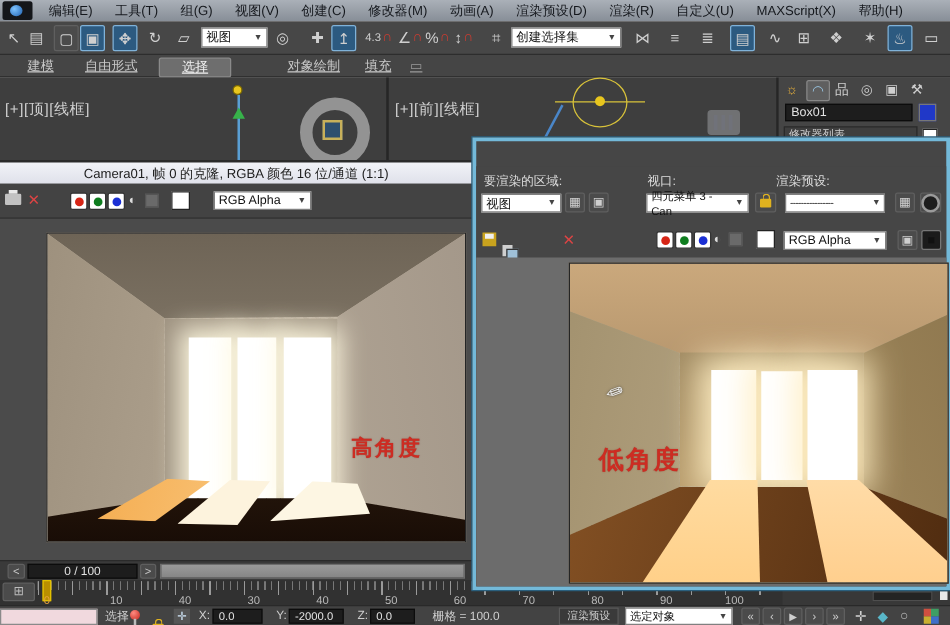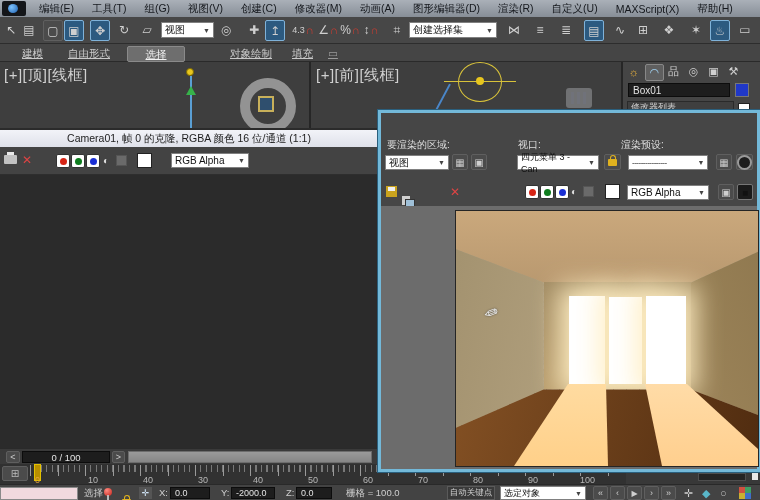--- a/index.html
+++ b/index.html
@@ -20,21 +20,21 @@
   .btn{background:#4b4b4b;border:1px solid #5f5f5f;border-radius:2px;}
   .on{background:#2c5a80;border:1px solid #7fb2d9;}
   .magnet{color:#d23b2f;font-size:11px;font-weight:bold;margin-left:1px;}
   .dd{background:#fff;border:1px solid #808080;color:#111;display:flex;align-items:center;
     justify-content:space-between;font-size:10px;padding:0 3px;}
   .dd .car{font-size:7px;color:#444;line-height:1;}
   .ribbon{left:0;top:44px;width:760px;height:18px;background:#454545;border-bottom:1px solid #2a2a2a;color:#c9c9c9;}
   .rtab{position:absolute;top:2px;height:14px;line-height:14px;padding:0 8px;font-size:10.5px;text-decoration:underline;}
   .rtab.active{background:#6e6e6e;border:1px solid #8a8a8a;border-radius:2px;color:#f2f2f2;}
   
-  .vplabel{position:absolute;top:4px;font-size:15px;color:#d0d0d0;letter-spacing:.5px;}
+  .vplabel{position:absolute;top:17px;font-size:12px;color:#d0d0d0;letter-spacing:.5px;}
   .vpdivider{background:#262626;}
   
   .cp-tab{position:absolute;top:2px;width:17px;height:15px;display:flex;align-items:center;justify-content:center;
     color:#cfcfcf;font-size:11px;}
   .cp-tab.active{background:#5f5f5f;border:1px solid #888;border-radius:2px;}
   .field{background:#1d1d1d;border:1px solid #0c0c0c;color:#e3e3e3;font-size:10px;display:flex;
     align-items:center;padding:0 4px;}
   
   .vfbL-title{background:linear-gradient(#f2f3f8,#dfe1ea);color:#1d1d1d;font-size:10.5px;
     display:flex;align-items:center;justify-content:center;}
@@ -94,21 +94,21 @@
 
   <div class="abs menubar">
     <span class="applogo"></span>
     <span class="menu-item">编辑(E)</span>
     <span class="menu-item">工具(T)</span>
     <span class="menu-item">组(G)</span>
     <span class="menu-item">视图(V)</span>
     <span class="menu-item">创建(C)</span>
     <span class="menu-item">修改器(M)</span>
     <span class="menu-item">动画(A)</span>
-    <span class="menu-item">图形编辑器(D)</span>
+    <span class="menu-item">渲染预设(D)</span>
     <span class="menu-item">渲染(R)</span>
     <span class="menu-item">自定义(U)</span>
     <span class="menu-item">MAXScript(X)</span>
     <span class="menu-item">帮助(H)</span>
   </div>
 
   <div class="abs toolbar1">
     <span class="tbi" style="left:2px">↖</span>
     <span class="tbi" style="left:20px">▤</span>
     <span class="tbi btn" style="left:43px">▢</span>
@@ -217,20 +217,41 @@
           <i style="background:#1a2fd4"></i>
         </div>
       <span class="abs mono" style="left:103px;top:8px">◐</span>
       <div class="abs alpha-off" style="left:116px;top:8px"></div>
       <div class="abs swatch-w" style="left:137px;top:6px;width:15px;height:15px"></div>
       <div class="abs dd" style="left:171px;top:6px;width:78px;height:15px">
         <span>RGB Alpha</span>
           <span class="car">▼</span>
       </div>
     </div>
+    <div class="abs" style="left:0;top:47px;width:378px;height:273px;background:#4b4b4b">
+
+      <div class="room" style="left:37px;top:11px;width:334px;height:246px;background:#b7ab9a">
+        <div class="layer" style="background:
+          repeating-linear-gradient(32deg,rgba(110,96,78,.10) 0 2px,transparent 2px 5px),
+          repeating-linear-gradient(118deg,rgba(255,255,255,.05) 0 2px,transparent 2px 6px)"></div>
+        <div class="layer" style="clip-path:polygon(0 0,100% 0,69.5% 27%,28% 27.5%);background:linear-gradient(#6e6456,#9a8f7d)"></div>
+        <div class="layer" style="clip-path:polygon(0 0,28% 27.5%,28% 86%,0 100%);background:linear-gradient(100deg,#9e917e,#c4b7a4)"></div>
+        <div class="layer" style="clip-path:polygon(69.5% 27%,100% 0,100% 100%,69.5% 86%);background:linear-gradient(260deg,#a4988a,#c0b3a0)"></div>
+        <div class="abs" style="left:28%;top:27.5%;width:41.5%;height:58.5%;background:#9e9281"></div>
+        <div class="win" style="left:113px;top:83px;width:34px;height:129px"></div>
+        <div class="win" style="left:152px;top:83px;width:31px;height:130px"></div>
+        <div class="win" style="left:189px;top:83px;width:38px;height:131px"></div>
+        <div class="layer" style="clip-path:polygon(0 100%,0 92%,28% 86%,69.5% 86%,100% 93%,100% 100%);
+          background:linear-gradient(#54391f,#190d06),repeating-linear-gradient(88deg,rgba(0,0,0,.35) 0 1px,transparent 1px 11px)"></div>
+        <div class="layer" style="clip-path:polygon(40px 228px,96px 196px,130px 198px,86px 230px);background:linear-gradient(100deg,#f2a13c,#ffe2ae)"></div>
+        <div class="layer" style="clip-path:polygon(104px 232px,146px 197px,178px 198px,152px 233px);background:#fdf3dd"></div>
+        <div class="layer" style="clip-path:polygon(178px 230px,212px 198px,248px 200px,258px 224px);background:#fdf6e3"></div>
+        <span class="overlay-red" style="left:243px;top:160px;font-size:17px">高角度</span>
+      </div>
+    </div>
   </div>
 
   <div class="abs tslider">
     <div class="abs btn" style="left:6px;top:2px;width:14px;height:12px;color:#ccc;font-size:9px;display:flex;align-items:center;justify-content:center">&lt;</div>
     <div class="abs field" style="left:22px;top:2px;width:88px;height:12px;justify-content:center;font-size:9.5px">0 / 100</div>
     <div class="abs btn" style="left:112px;top:2px;width:13px;height:12px;color:#ccc;font-size:9px;display:flex;align-items:center;justify-content:center">&gt;</div>
     <div class="abs" style="left:128px;top:2px;width:244px;height:12px;background:linear-gradient(#9a9a9a,#868686);border:1px solid #6d6d6d"></div>
   </div>
 
   <div class="abs ruler">
@@ -264,21 +285,21 @@
     <span class="stxt" style="left:159px">X:</span>
     <div class="abs field" style="left:170px;top:2px;width:40px;height:12px;font-size:9px">0.0</div>
 
     <span class="stxt" style="left:221px">Y:</span>
     <div class="abs field" style="left:231px;top:2px;width:44px;height:12px;font-size:9px">-2000.0</div>
 
     <span class="stxt" style="left:286px">Z:</span>
     <div class="abs field" style="left:296px;top:2px;width:36px;height:12px;font-size:9px">0.0</div>
 
     <span class="stxt" style="left:346px">栅格 = 100.0</span>
-    <div class="abs" style="left:447px;top:1px;width:48px;height:14px;background:#3a3a3a;border:1px solid #5a5a5a;color:#cfcfcf;font-size:8.5px;display:flex;align-items:center;justify-content:center">自动关键点</div>
+    <div class="abs" style="left:447px;top:1px;width:48px;height:14px;background:#3a3a3a;border:1px solid #5a5a5a;color:#cfcfcf;font-size:8.5px;display:flex;align-items:center;justify-content:center">渲染预设</div>
     <div class="abs dd" style="left:500px;top:1px;width:86px;height:14px;font-size:9px">
       <span>选定对象</span>
         <span class="car">▼</span>
     </div>
     <span class="abs tbi btn" style="left:593px;top:1px;height:14px;min-width:15px;font-size:9px">«</span>
     <span class="abs tbi btn" style="left:610px;top:1px;height:14px;min-width:15px;font-size:9px">‹</span>
     <span class="abs tbi btn" style="left:627px;top:1px;height:14px;min-width:15px;font-size:8px">▶</span>
     <span class="abs tbi btn" style="left:644px;top:1px;height:14px;min-width:15px;font-size:9px">›</span>
     <span class="abs tbi btn" style="left:661px;top:1px;height:14px;min-width:15px;font-size:9px">»</span>
     <span class="abs" style="left:684px;top:2px;color:#d0d0d0;font-size:11px">✛</span>
@@ -350,18 +371,19 @@
           <div class="layer" style="clip-path:polygon(77.8% 28%,100% 16%,100% 80%,77.8% 70%);background:linear-gradient(250deg,#8f784f,#b49a6c)"></div>
           <div class="abs" style="left:29%;top:28%;width:48.8%;height:42%;background:linear-gradient(#a08a62,#b89c6c)"></div>
           <div class="win" style="left:113px;top:85px;width:36px;height:88px;box-shadow:0 0 26px 10px rgba(255,238,195,.95)"></div>
           <div class="win" style="left:153px;top:86px;width:33px;height:87px;box-shadow:0 0 26px 10px rgba(255,238,195,.95)"></div>
           <div class="win" style="left:190px;top:85px;width:40px;height:88px;box-shadow:0 0 26px 10px rgba(255,238,195,.95)"></div>
           <div class="layer" style="clip-path:polygon(0 85%,29% 70%,77.8% 70%,100% 80%,100% 100%,0 100%);
             background:linear-gradient(105deg,#8a5526,#502c10),repeating-linear-gradient(78deg,rgba(0,0,0,.3) 0 1px,transparent 1px 13px)"></div>
           <div class="layer" style="clip-path:polygon(112px 173px,150px 173px,152px 255px,58px 255px);background:linear-gradient(#fff3d2,#ffd089)"></div>
           <div class="layer" style="clip-path:polygon(189px 173px,231px 173px,302px 238px,302px 255px,206px 255px);background:linear-gradient(#fff6dc,#ffcf8e)"></div>
           <span class="abs" style="left:28px;top:92px;color:#f4f4f4;font-size:16px;transform:rotate(115deg);text-shadow:0 0 2px #333">✎</span>
+          <span class="overlay-red" style="left:23px;top:143px;font-size:20px">低角度</span>
         </div>
       </div>
     </div>
   </div>
 
 </div>
 
 </body></html>

